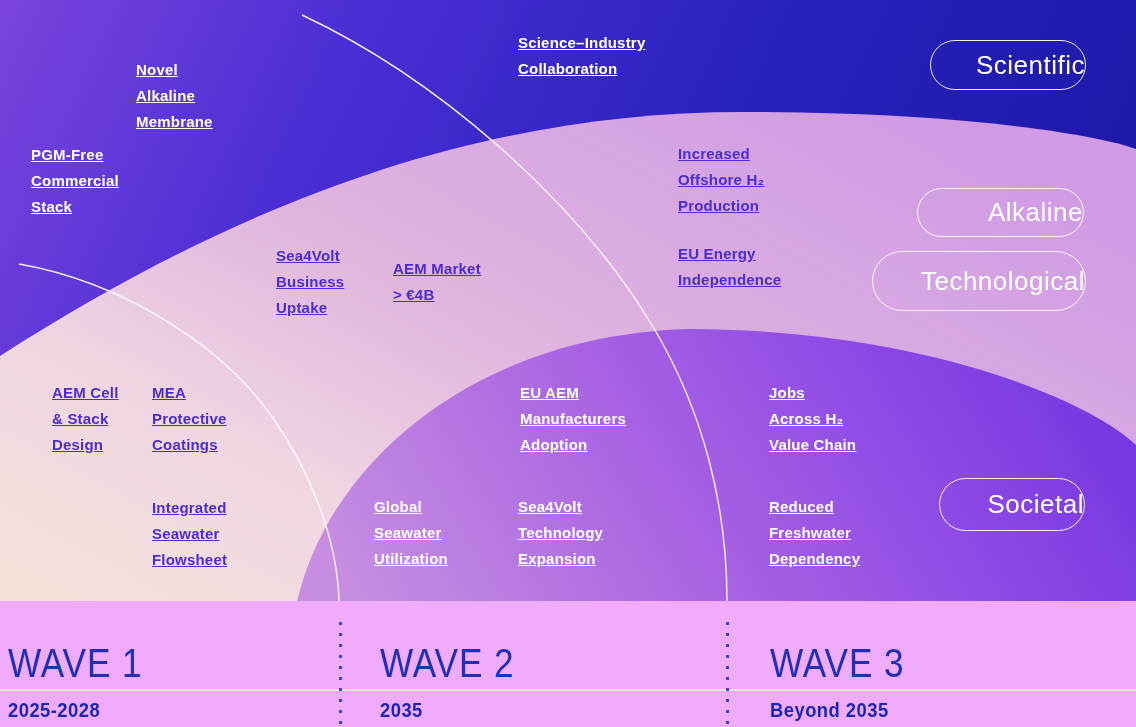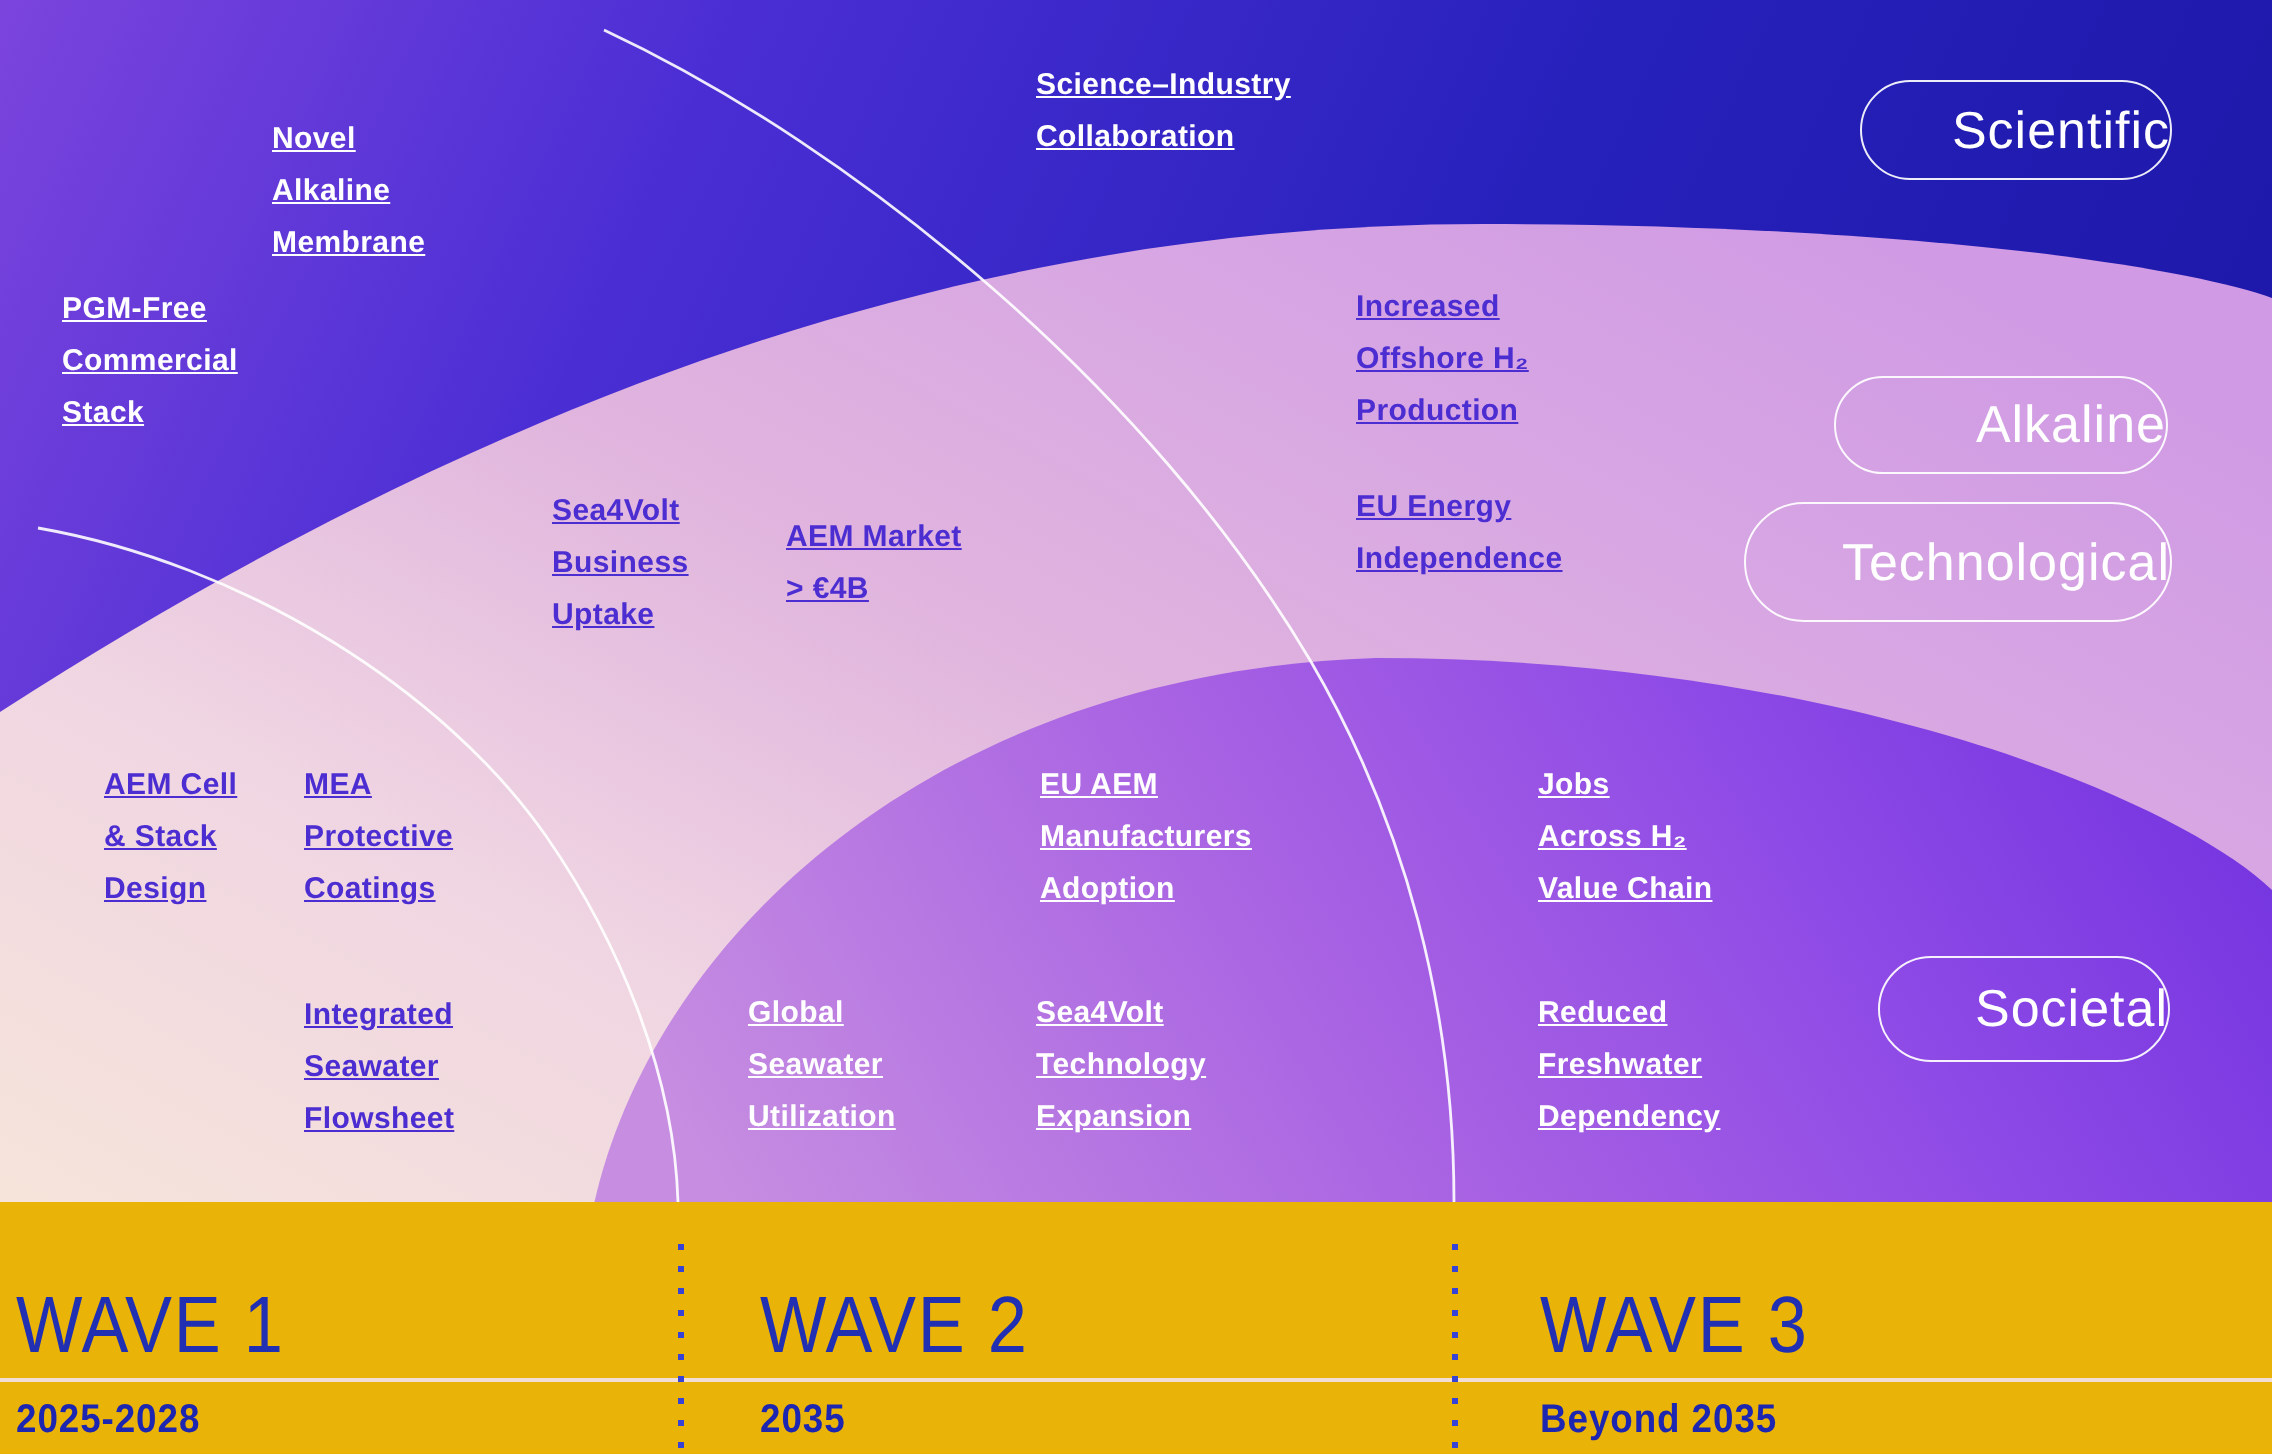--- a/index.html
+++ b/index.html
@@ -26,21 +26,21 @@
     position:absolute;
     display:flex;align-items:center;justify-content:flex-end;
     border:1.5px solid rgba(255,255,255,.92);
     border-radius:40px;
     color:#fff;font-size:26px;font-weight:400;letter-spacing:.5px;
     box-sizing:border-box;
   }
   
   .band{
     position:absolute;left:0;top:601px;width:1136px;height:126px;
-    background:#eab308;
+    background:#f0abfc;
   }
   .band-line{
     position:absolute;left:0;top:88px;width:1136px;height:2px;
     background:#f3ded6;
   }
   .wave{
     position:absolute;top:0;height:126px;
   }
   .wave-title{
     position:absolute;top:40px;left:0;

